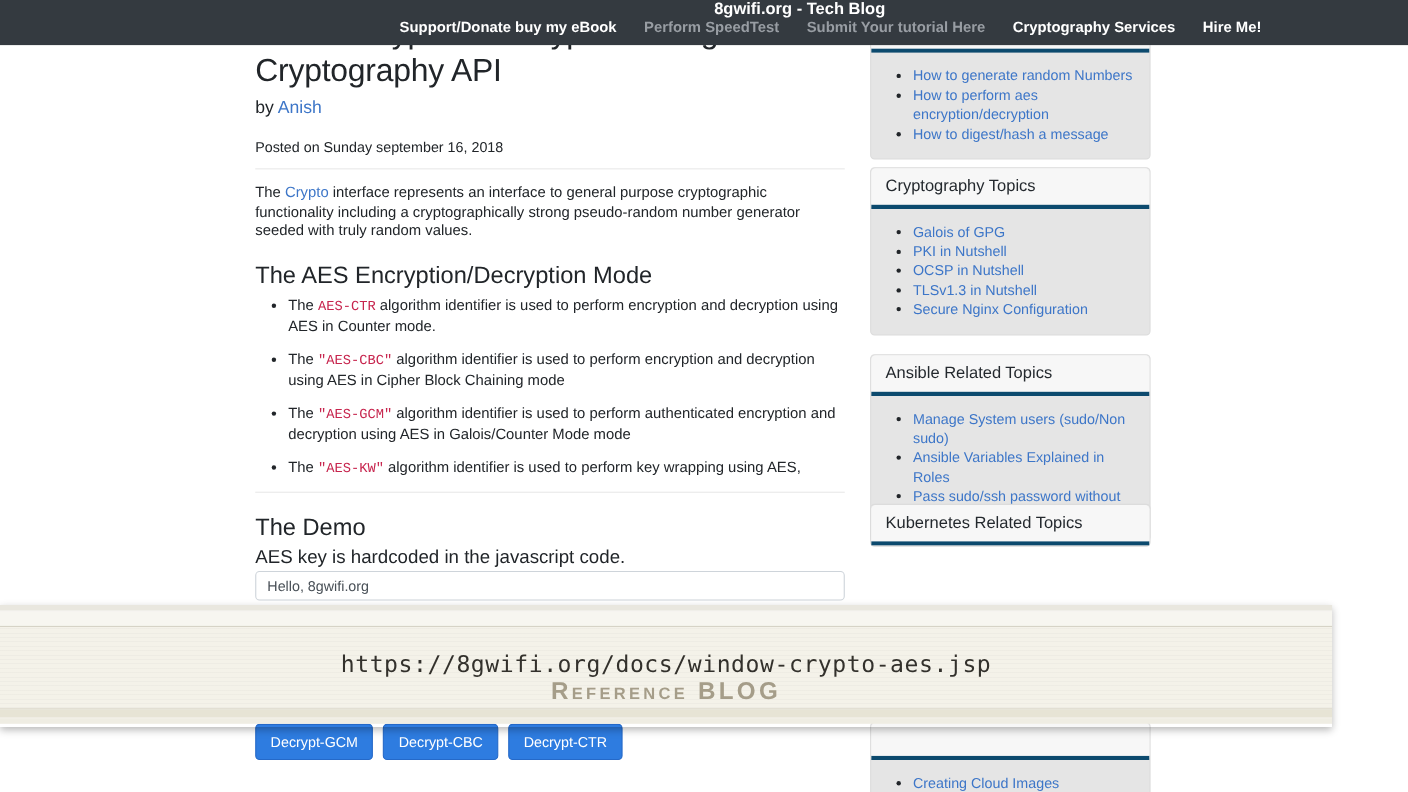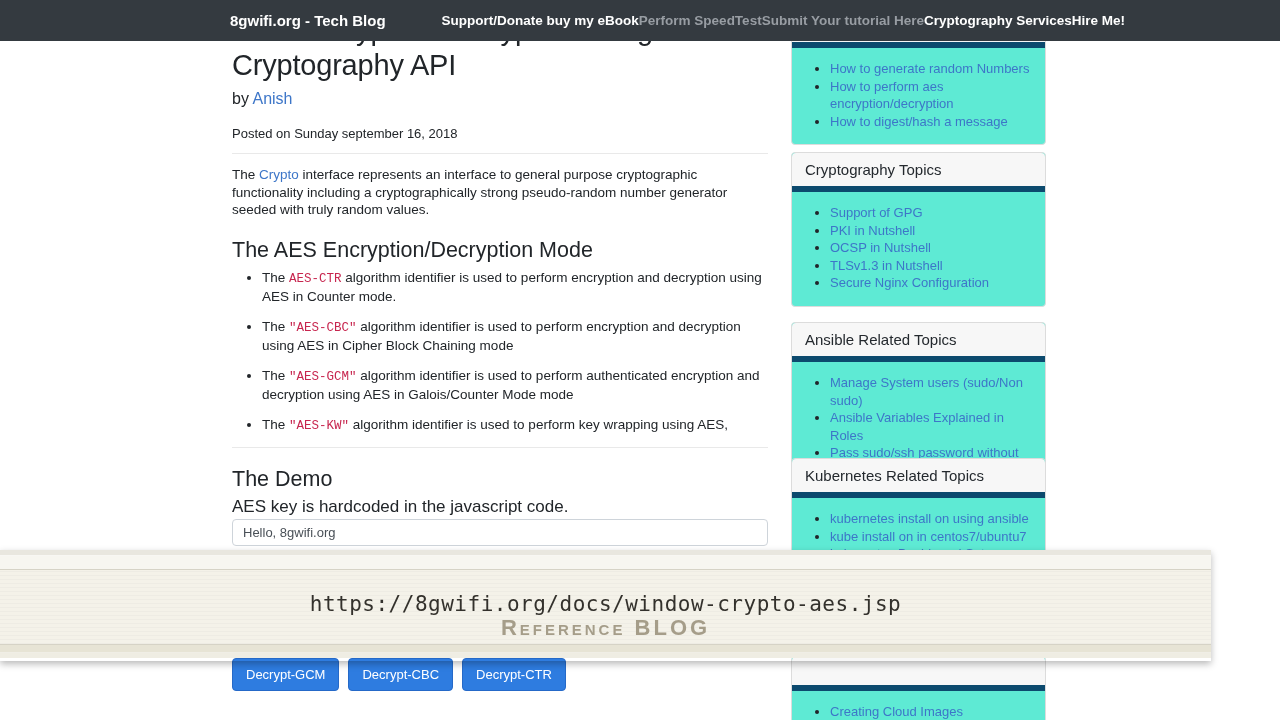--- a/index.html
+++ b/index.html
@@ -10,26 +10,27 @@
     font-family:"Liberation Sans", sans-serif;
     color:#212529;
   }
 
   
   .navbar {
     position:absolute; top:0; left:0; width:1280px; height:41px;
     background:#343a40; z-index:100;
     display:flex; align-items:center;
     padding-left:230px;
+    flex-direction:column;
   }
   .navbar-brand {
     color:#ffffff; font-size:15px; font-weight:700; margin-right:56px;
     cursor:pointer; white-space:nowrap;
   }
-  .navbar-nav { display:flex; align-items:center; }
+  .navbar-nav { display:flex; gap:25px; align-items:center; }
   .nav-item { font-size:13.5px; white-space:nowrap; cursor:pointer; }
   .nav-item.bright { color:#ffffff; font-weight:700; }
   .nav-item.muted  { color:#989da3; font-weight:700; }
 
   
   .article { position:absolute; left:232px; top:0; width:536px; z-index:1; }
   .article h1 {
     margin-top:13px; font-size:29px; line-height:35px; font-weight:500;
     letter-spacing:-0.2px; color:#212529;
   }
@@ -57,25 +58,25 @@
   .btn-primary {
     background:#2e7ce0; border:1px solid #2569c8; color:#ffffff;
     font-size:13px; font-weight:400; padding:8px 13px;
     border-radius:4px; cursor:pointer; white-space:nowrap;
     font-family:"Liberation Sans", sans-serif;
   }
 
   
   .card {
     position:absolute; left:791px; width:255px;
-    background:#5eead4; border:1px solid #dcdcdc; border-radius:4px;
+    background:#e5e5e5; border:1px solid #dcdcdc; border-radius:4px;
     z-index:1;
   }
   .card-header {
-    background:#f7f7f7; border-bottom:6px solid #0c4a6e;
+    background:#f7f7f7; border-bottom:4px solid #0c4a6e;
     border-radius:4px 4px 0 0;
     padding:8px 13px; font-size:15px; color:#24292e; min-height:34px;
   }
   .card-body { padding:12px 12px 14px; }
   .card-body ul { margin:0; padding-left:26px; }
   .card-body li { font-size:13px; line-height:17.5px; }
   .card-body a { color:#3d76c8; text-decoration:none; cursor:pointer; }
 
   
   .banner {
@@ -150,21 +151,21 @@
       <li><a>How to perform aes encryption/decryption</a></li>
       <li><a>How to digest/hash a message</a></li>
     </ul>
   </div>
 </div>
 
 <div class="card" style="top:152px;">
   <div class="card-header">Cryptography Topics</div>
   <div class="card-body">
     <ul>
-      <li><a>Support of GPG</a></li>
+      <li><a>Galois of GPG</a></li>
       <li><a>PKI in Nutshell</a></li>
       <li><a>OCSP in Nutshell</a></li>
       <li><a>TLSv1.3 in Nutshell</a></li>
       <li><a>Secure Nginx Configuration</a></li>
     </ul>
   </div>
 </div>
 
 <div class="card" style="top:322px;">
   <div class="card-header">Ansible Related Topics</div>
@@ -172,27 +173,20 @@
     <ul>
       <li><a>Manage System users (sudo/Non sudo)</a></li>
       <li><a>Ansible Variables Explained in Roles</a></li>
       <li><a>Pass sudo/ssh password without prompt</a></li>
     </ul>
   </div>
 </div>
 
 <div class="card" style="top:458px;">
   <div class="card-header">Kubernetes Related Topics</div>
-  <div class="card-body">
-    <ul>
-      <li><a>kubernetes install on using ansible</a></li>
-      <li><a>kube install on in centos7/ubuntu7</a></li>
-      <li><a>kubernetes Dashboard Setup</a></li>
-    </ul>
-  </div>
 </div>
 
 <div class="card" style="top:656px;">
   <div class="card-header"></div>
   <div class="card-body">
     <ul>
       <li><a>Creating Cloud Images</a></li>
 
     </ul>
   </div>

